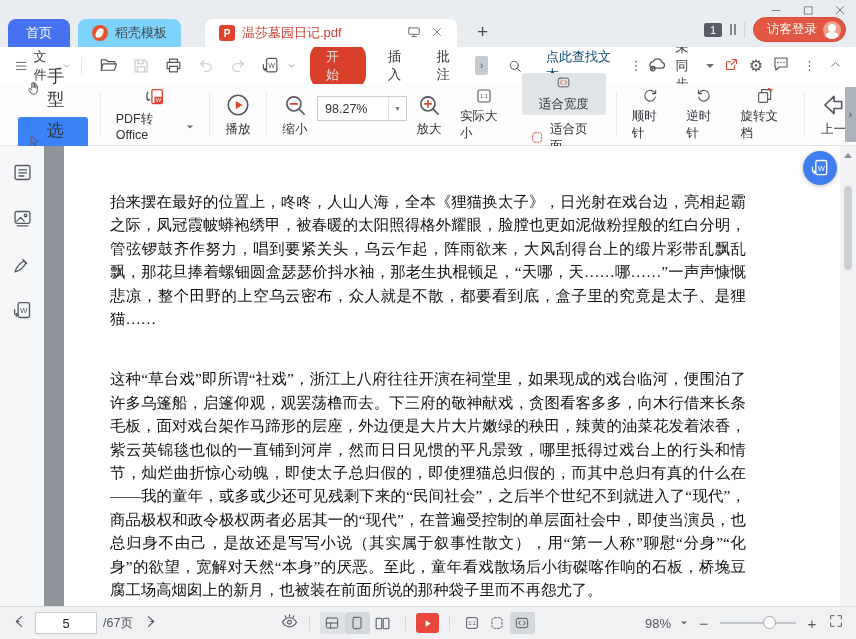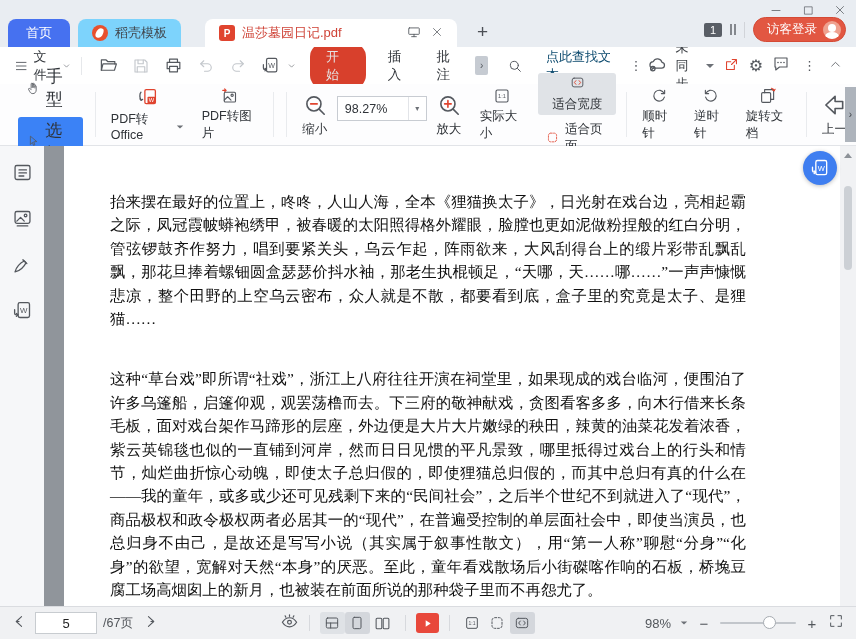--- a/index.html
+++ b/index.html
@@ -263,30 +263,28 @@
         <path d="M3.6 13.7l1.2 1.5 1.6-1"></path>
         <rect class="r" x="9" y="3" width="12" height="16" rx="1.5"></rect>
         <rect class="rf" x="12" y="11" width="9" height="8" rx="1"></rect>
         <text x="16.5" y="17.6" font-size="6.5" text-anchor="middle" fill="#fff">W</text>
       </svg>
     <span class="lblrow">
         <span>PDF转Office</span>
         <span class="caret" style="transform:scale(.8)"></span>
       </span>
   </div>
-  <div class="bigbtn">
-    <svg class="s" width="27" height="27" viewBox="0 0 24 24">
-        <path class="r" d="M3 4.5h4.5M5.5 2.5l2 2-2 2"></path>
-        <rect x="5" y="7" width="15" height="13" rx="1.5"></rect>
-        <circle cx="15.5" cy="11" r="1.5"></circle>
-        <path d="M5 17.5l4.5-4.5 4.5 4.5"></path>
-      </svg>
-    <span>PDF转图片</span>
-  </div>
   <span class="rdiv"></span>
+  <div class="bigbtn">
+    <svg class="s" width="26" height="26" viewBox="0 0 24 24">
+        <circle cx="12" cy="12" r="9"></circle>
+        <path class="rf" d="M10 8.3v7.4l6.2-3.7z"></path>
+      </svg>
+    <span>播放</span>
+  </div>
   <span class="rdiv"></span>
   <div class="bigbtn">
     <svg class="s" width="26" height="26" viewBox="0 0 24 24">
         <circle cx="11" cy="11" r="6.5"></circle>
         <path d="M15.8 15.8L20.5 20.5"></path>
         <path class="r" d="M8 11h6"></path>
       </svg>
     <span>缩小</span>
   </div>
   <div class="combo">

